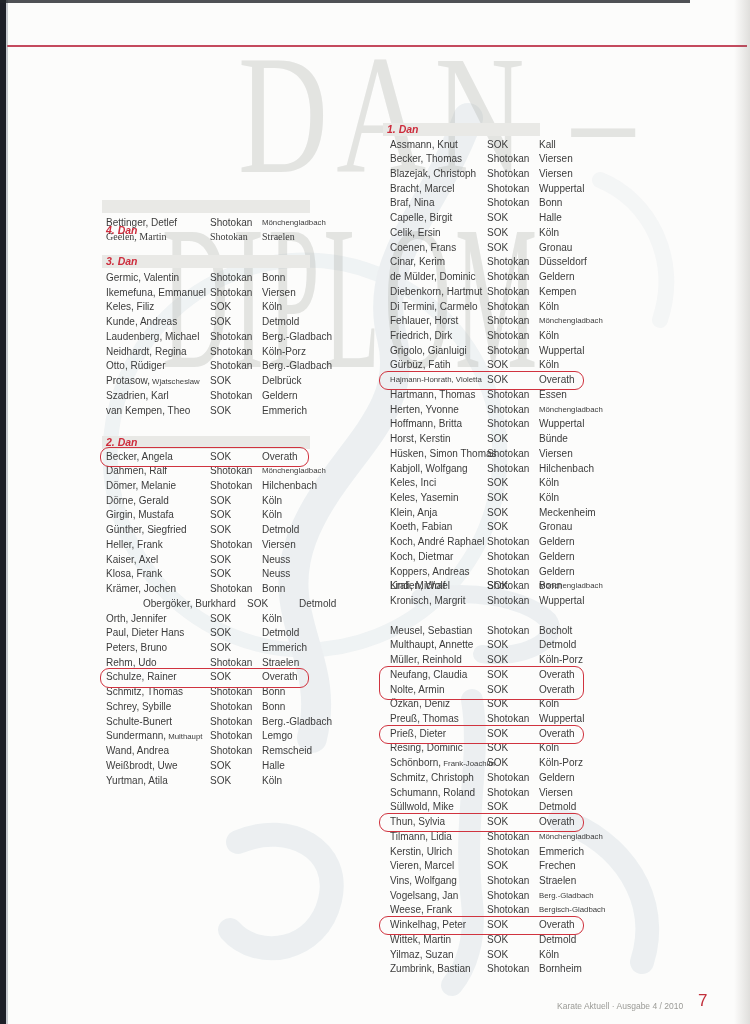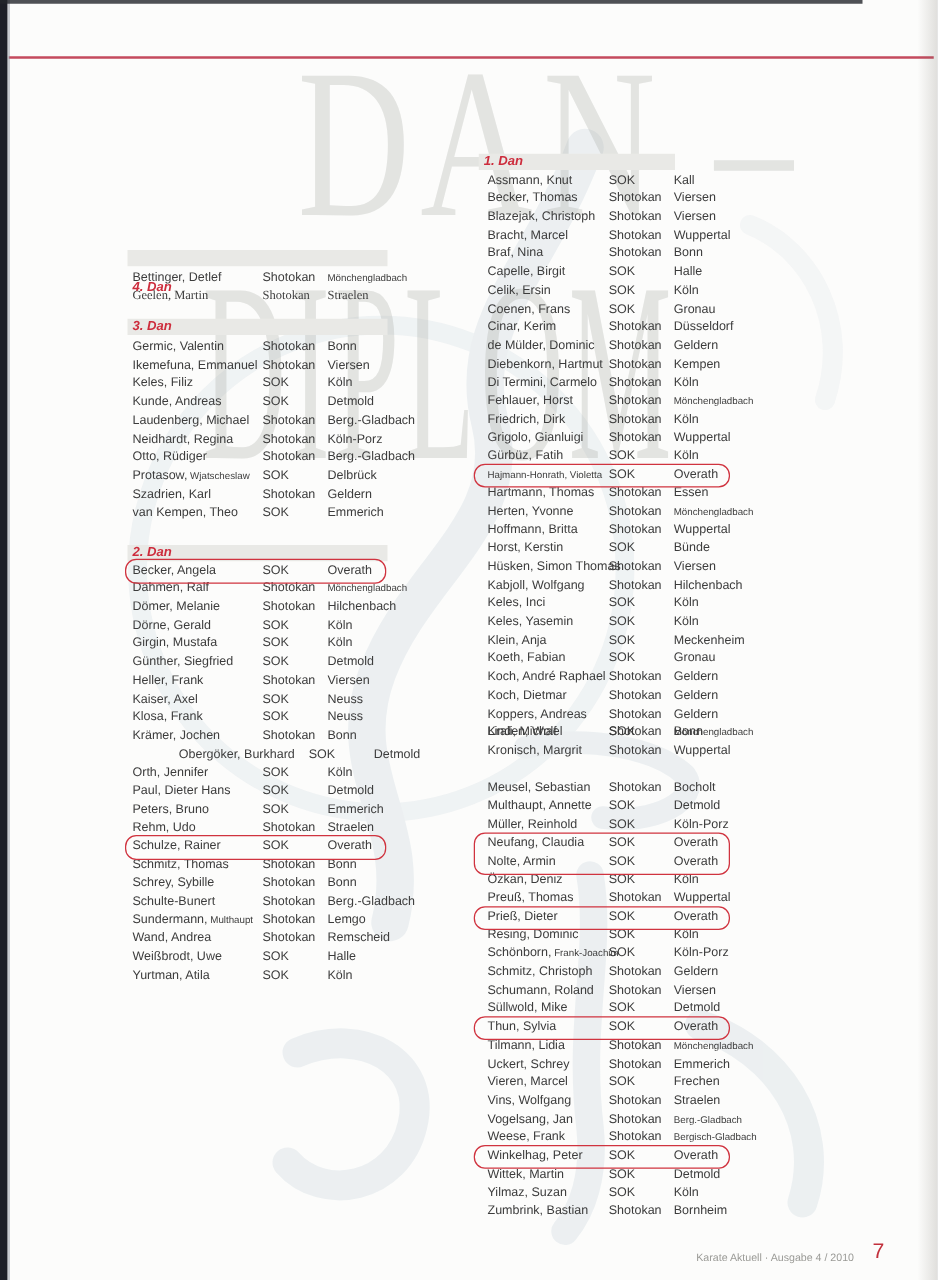--- a/index.html
+++ b/index.html
@@ -489,21 +489,21 @@
         <span class="cell" style="left: 97px;">SOK</span>
         <span class="cell" style="left: 149px;">Overath</span>
       </div>
       <div class="circ" style="left: 379px; top: 812.88px; width: 203px; height: 17.5px;"></div>
       <div class="row" style="left: 390px; top: 829.81px;">
         <span class="cell c-name">Tilmann, Lidia</span>
         <span class="cell" style="left: 97px;">Shotokan</span>
         <span class="cell small" style="left: 149px;">Mönchengladbach</span>
       </div>
       <div class="row" style="left: 390px; top: 844.54px;">
-        <span class="cell c-name">Uckert, Schrey</span>
+        <span class="cell c-name">Kerstin, Ulrich</span>
         <span class="cell" style="left: 97px;">Shotokan</span>
         <span class="cell" style="left: 149px;">Emmerich</span>
       </div>
       <div class="row" style="left: 390px; top: 859.27px;">
         <span class="cell c-name">Vieren, Marcel</span>
         <span class="cell" style="left: 97px;">SOK</span>
         <span class="cell" style="left: 149px;">Frechen</span>
       </div>
       <div class="row" style="left: 390px; top: 874px;">
         <span class="cell c-name">Vins, Wolfgang</span>

